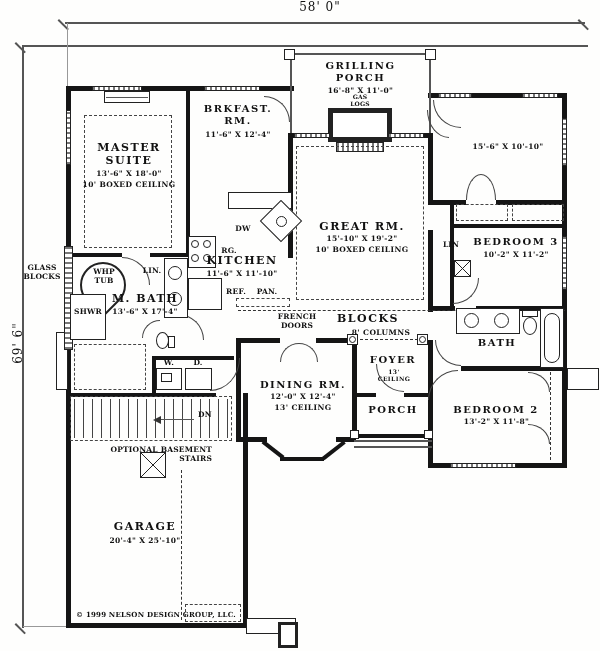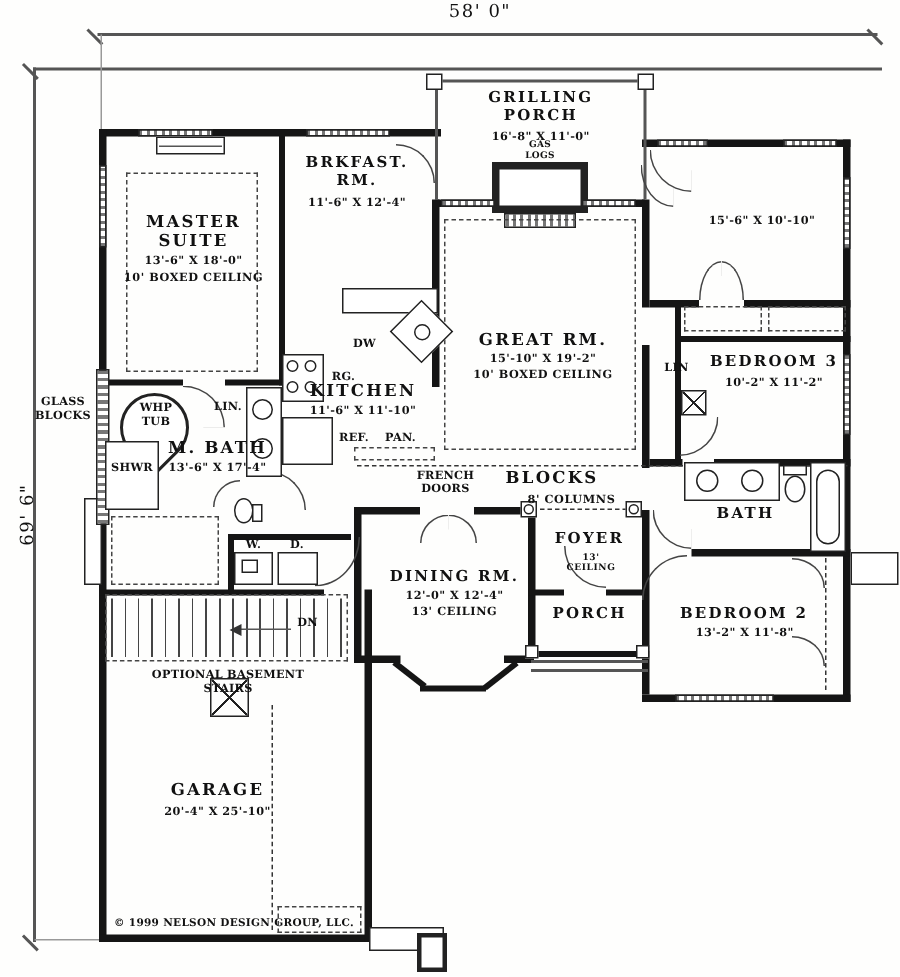--- a/index.html
+++ b/index.html
@@ -25,21 +25,21 @@
     linear-gradient(45deg,transparent calc(50% - .7px),#222 calc(50% - .7px) calc(50% + .7px),transparent calc(50% + .7px)),
     linear-gradient(-45deg,transparent calc(50% - .7px),#222 calc(50% - .7px) calc(50% + .7px),transparent calc(50% + .7px))}
   .lbl{position:absolute;text-align:center;white-space:pre-line;line-height:1.2}
   .rname{font-weight:bold;font-size:11px;letter-spacing:1.5px}
   .sm{font-size:10px}
   .rdim{font-size:7.5px;letter-spacing:.3px;font-weight:bold}
   .note{font-size:7.5px;letter-spacing:.4px;font-weight:bold}
   .fx{font-size:7.5px;font-weight:bold;letter-spacing:.2px}
   .t6{font-size:6px}
   .dimlbl{font-size:12px;letter-spacing:1px}
-  .left{text-align:center}
+  .left{text-align:right}
   .rot{transform-origin:0 0}
   .tri{position:absolute;width:0;height:0;border:4px solid transparent}
 </style>
 </head>
 <body>
 
 <div class="plan">
 
   <div class="ln" style="left:65px;top:22px;width:520px;height:1.5px"></div>
   <div class="ln" style="left:22px;top:45px;width:566px;height:1.5px"></div>

